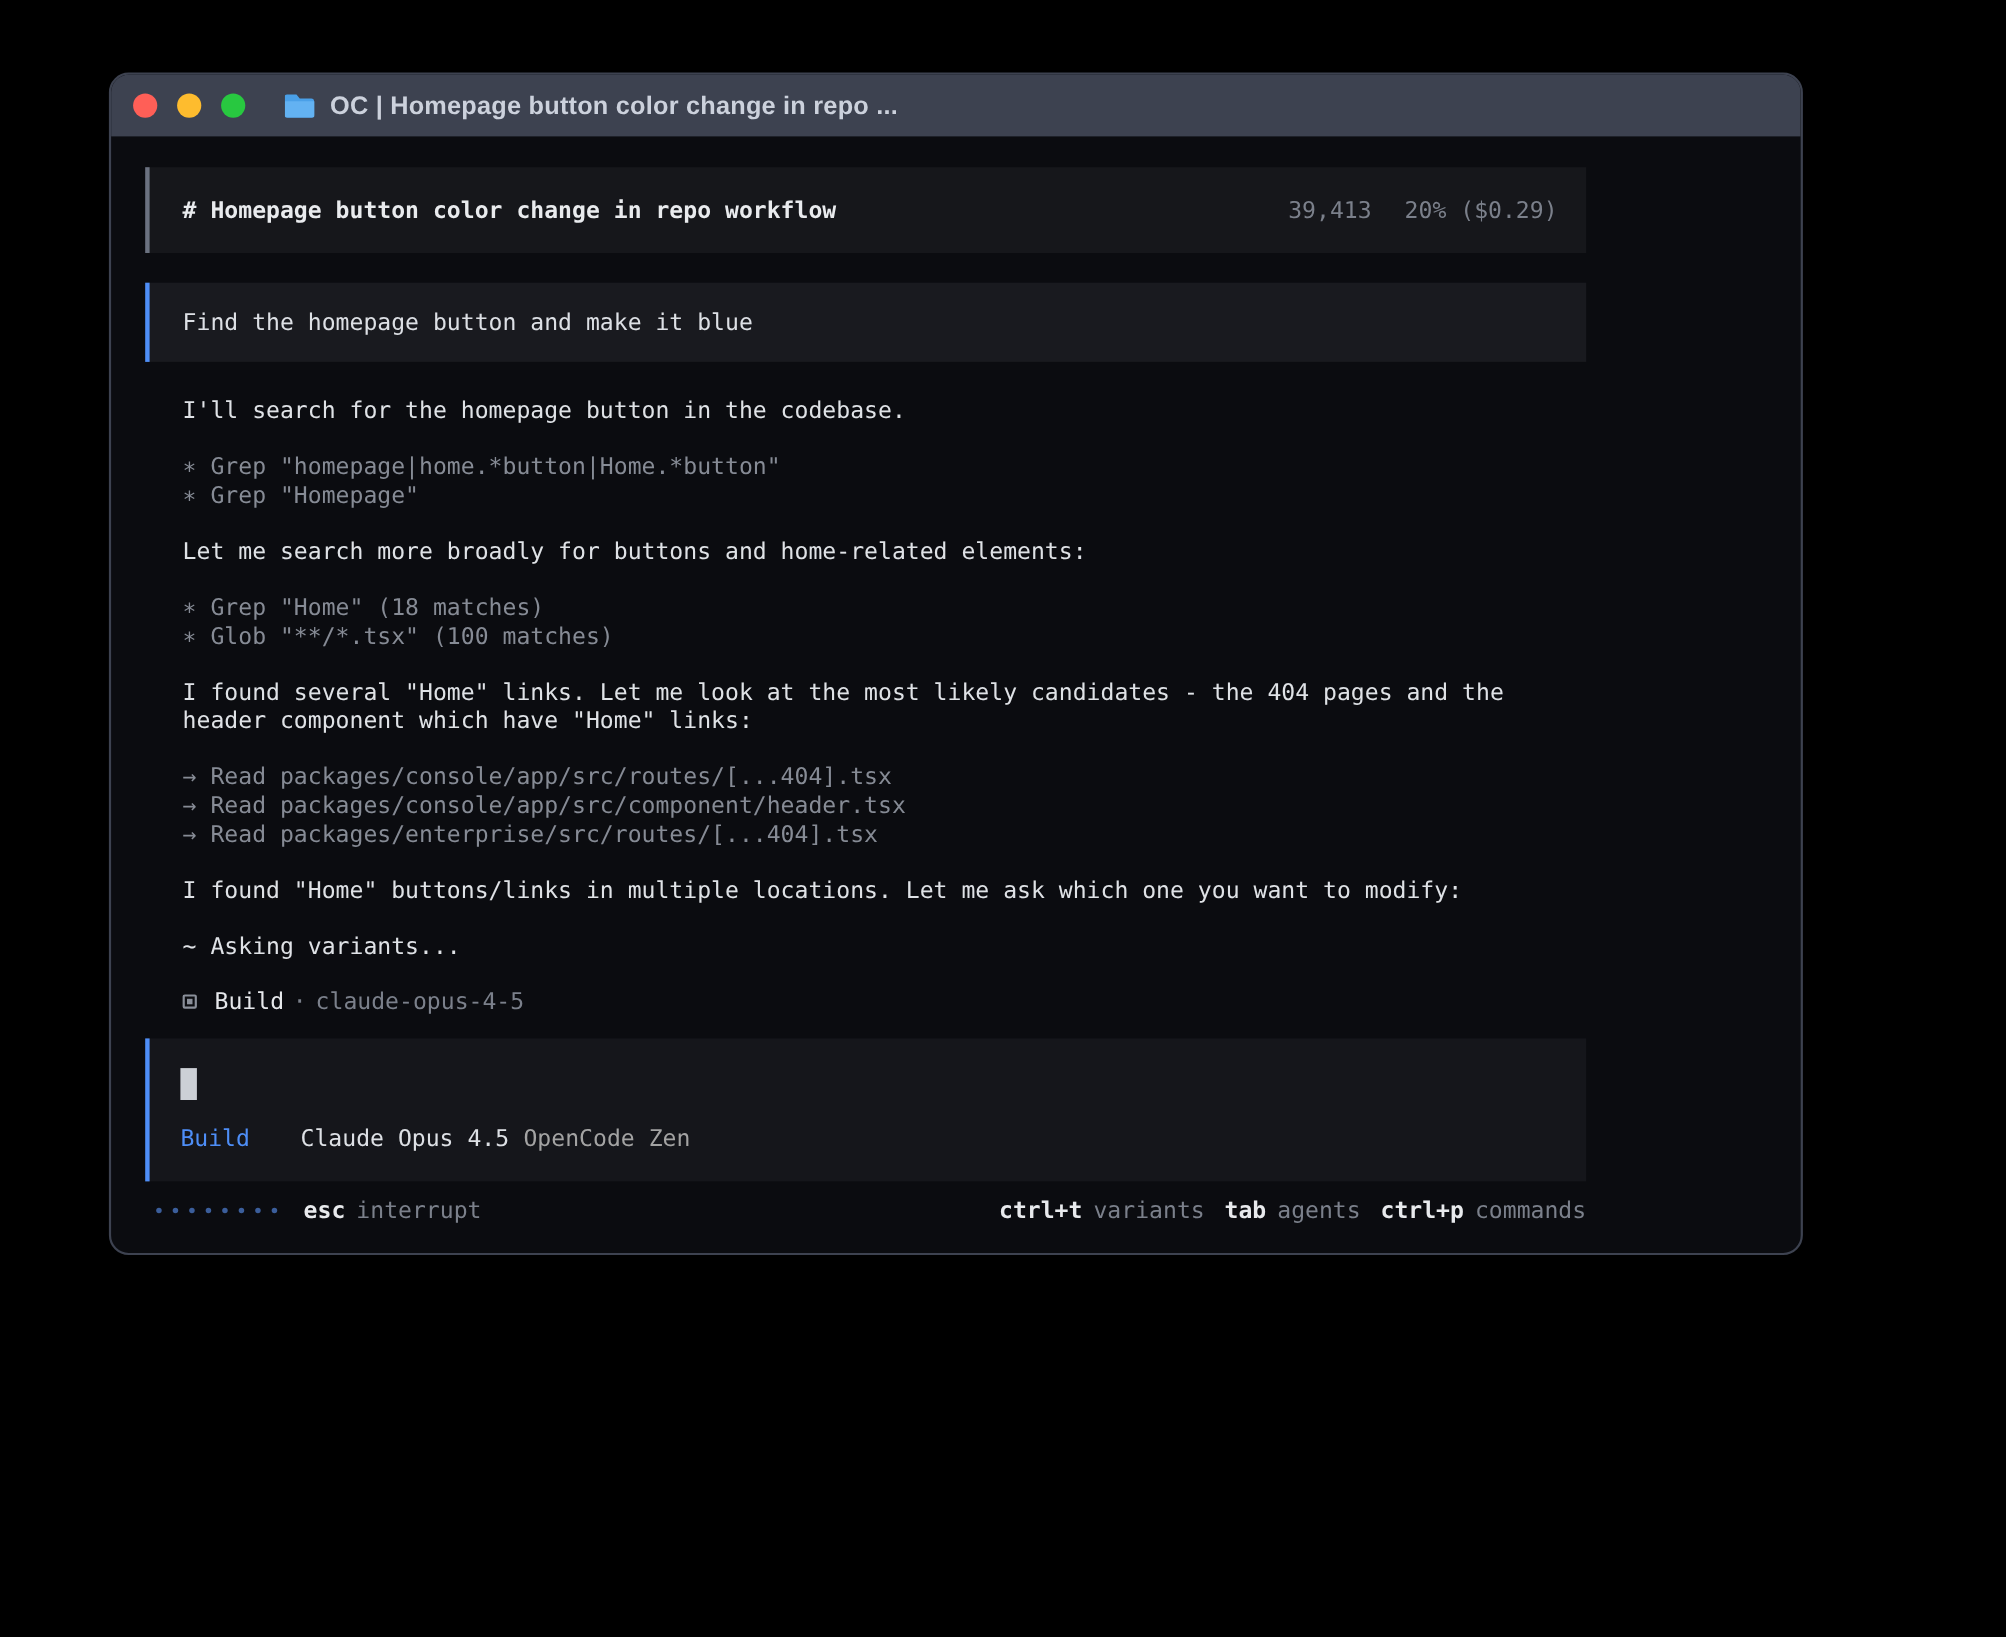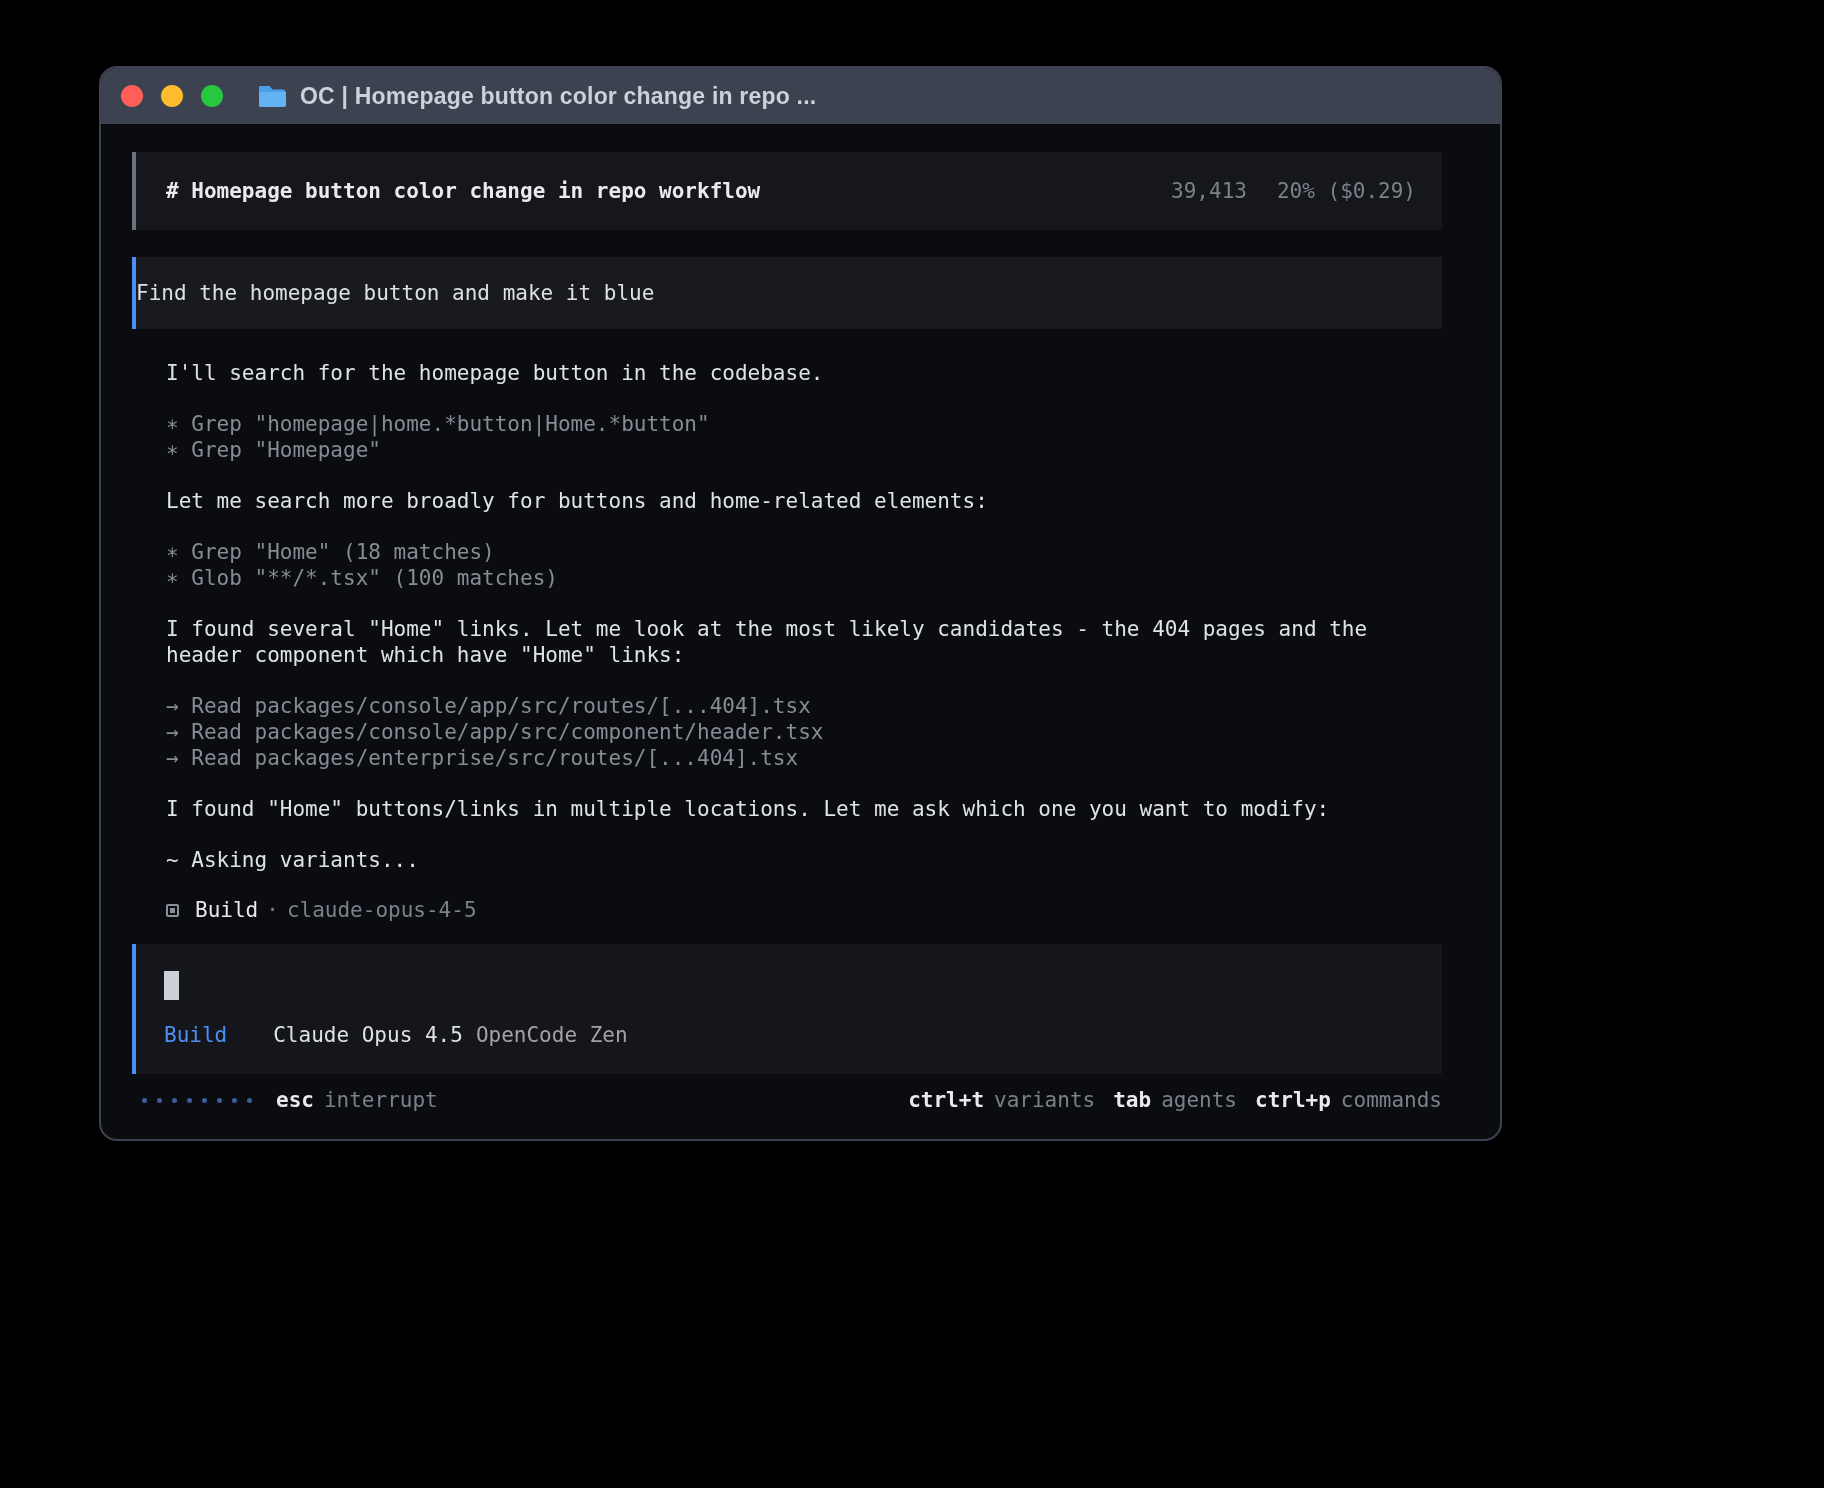--- a/index.html
+++ b/index.html
@@ -1,20 +1,20 @@
 <!DOCTYPE html>
 <html><head>
 <meta charset="utf-8">
 <style>
   * { margin:0; padding:0; box-sizing:border-box; }
   html,body { background:#000; width:1824px; height:1488px; overflow:hidden; }
   body { font-family:"DejaVu Sans Mono","Liberation Mono",monospace; }
 
   .window {
-    position:absolute; left:99px; top:66px; width:1403px; height:1075px;
+    position:absolute; left:99px; top:66px; width:1540px; height:1075px;
     background:#0b0c10; border:2px solid #3d4250; border-radius:18px;
     overflow:hidden;
   }
 
   
   .titlebar {
     height:56px; background:#3d4250; display:flex; align-items:center;
     padding:0 20px; font-family:"Liberation Sans",sans-serif;
   }
   .traffic { display:flex; gap:18px; align-items:center; }
@@ -31,21 +31,21 @@
   }
   .header-block {
     height:78px; display:flex; align-items:center; justify-content:space-between;
     padding:0 26px 0 30px;
   }
   .header-title { font-weight:700; color:#e9ebee; }
   .header-stats { color:#7b808b; display:flex; gap:30px;margin-left:27px; }
 
   .user-block {
     margin-top:27px; height:72px; display:flex; align-items:center;
-    border-left-color:#4e8ef7; background:#191a1f;
+    padding-left:30px; border-left-color:#4e8ef7; background:#191a1f;
     color:#dde0e5;
   }
 
   .convo { margin-top:31px; padding-left:34px; width:1264px; }
   .group { margin-bottom:25px; }
   .line { line-height:26px; color:#dfe2e6; width:1230px; }
   .line.tool { color:#868b95; }
 
   .agent-line { display:flex; align-items:center; gap:8px; margin-top:1px; }
   .agent-icon {

